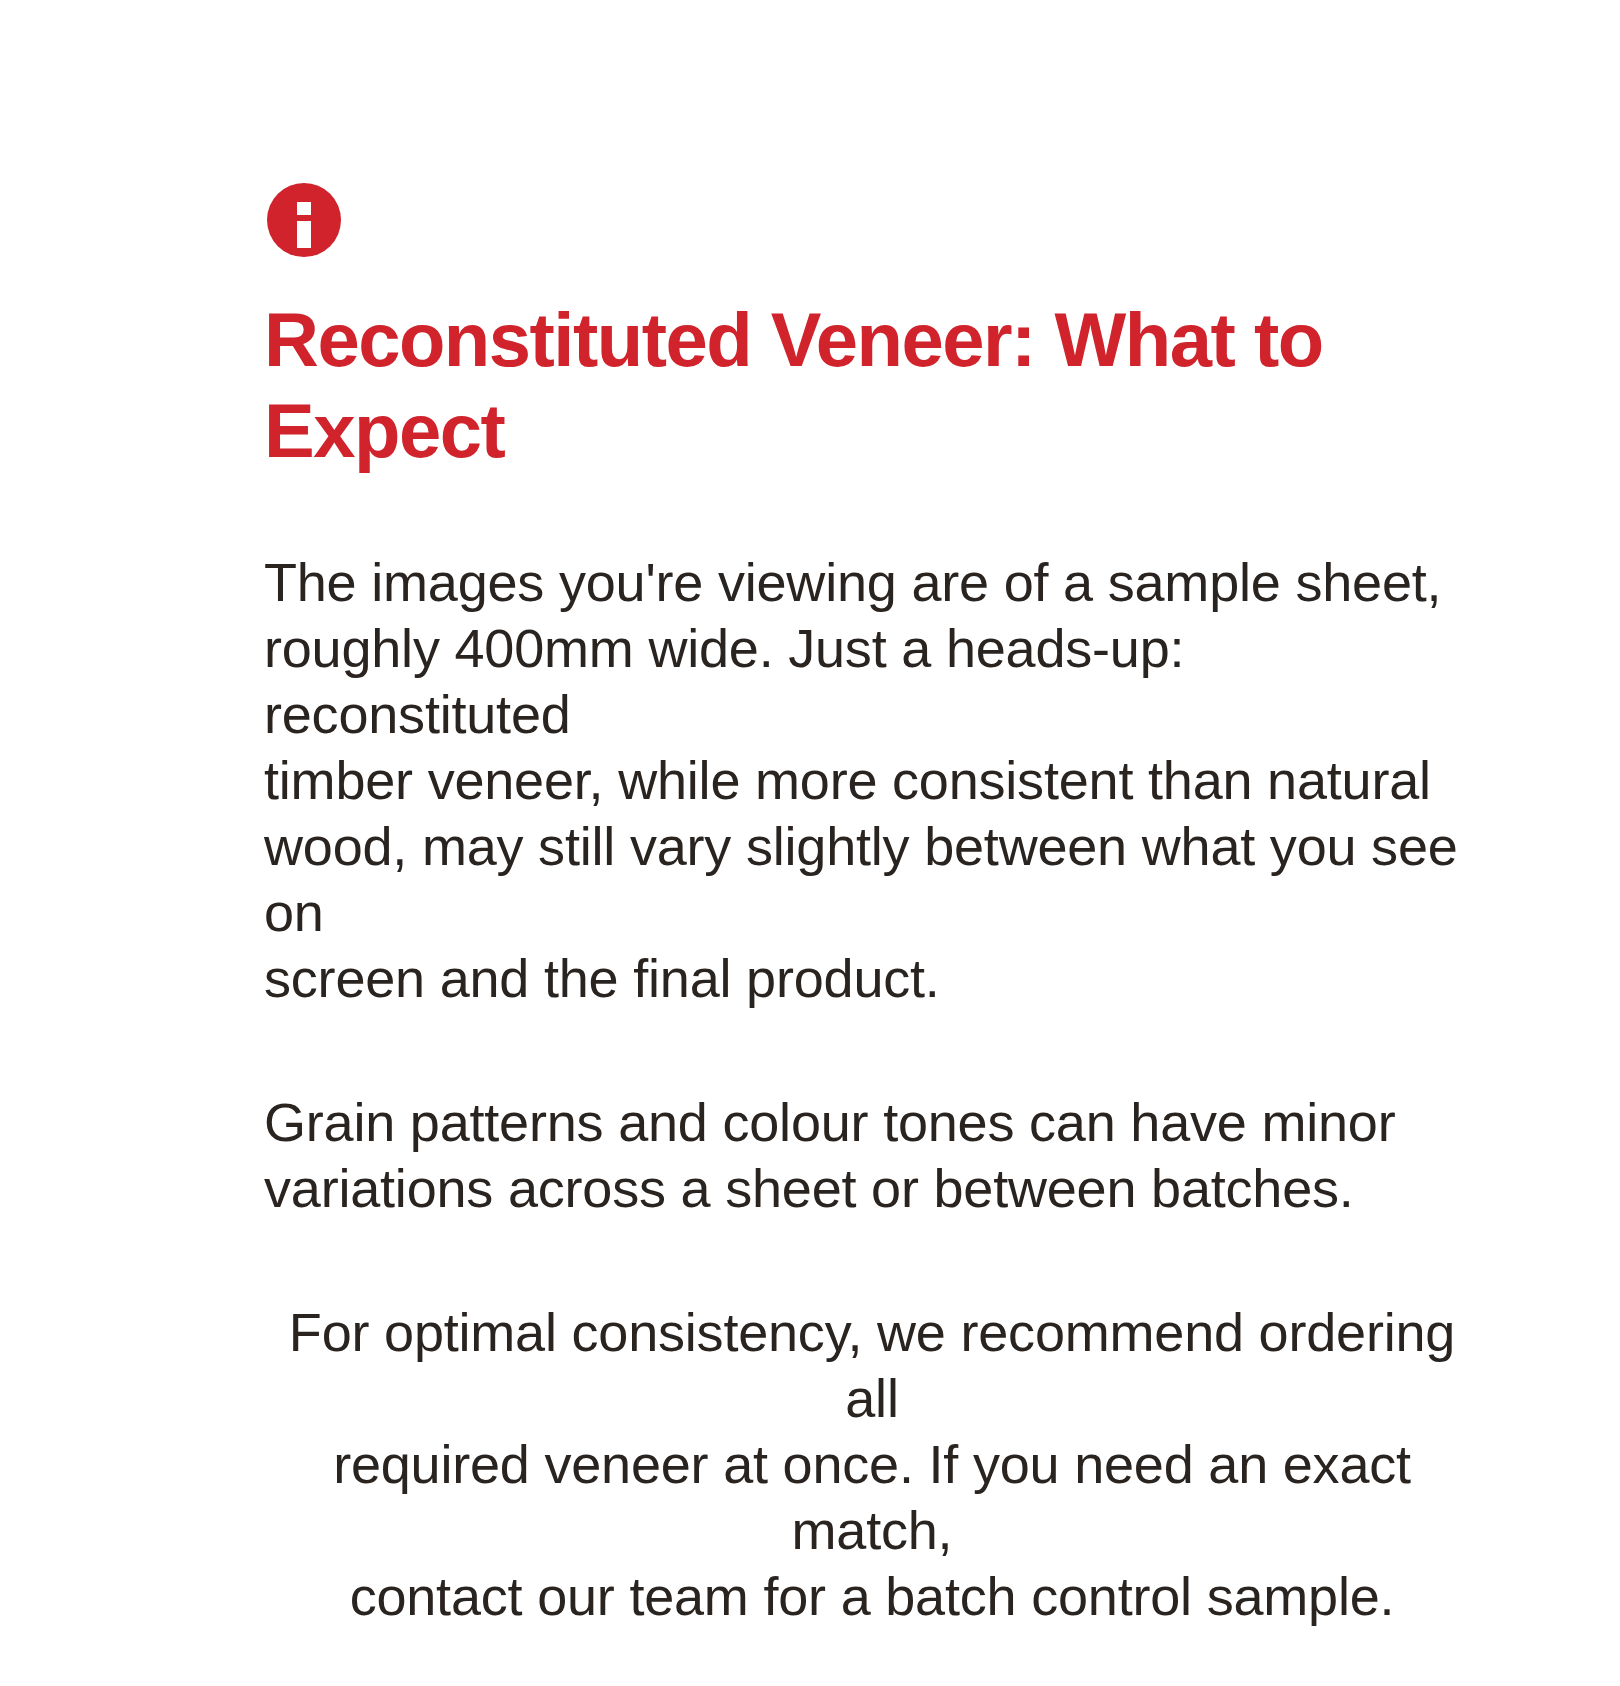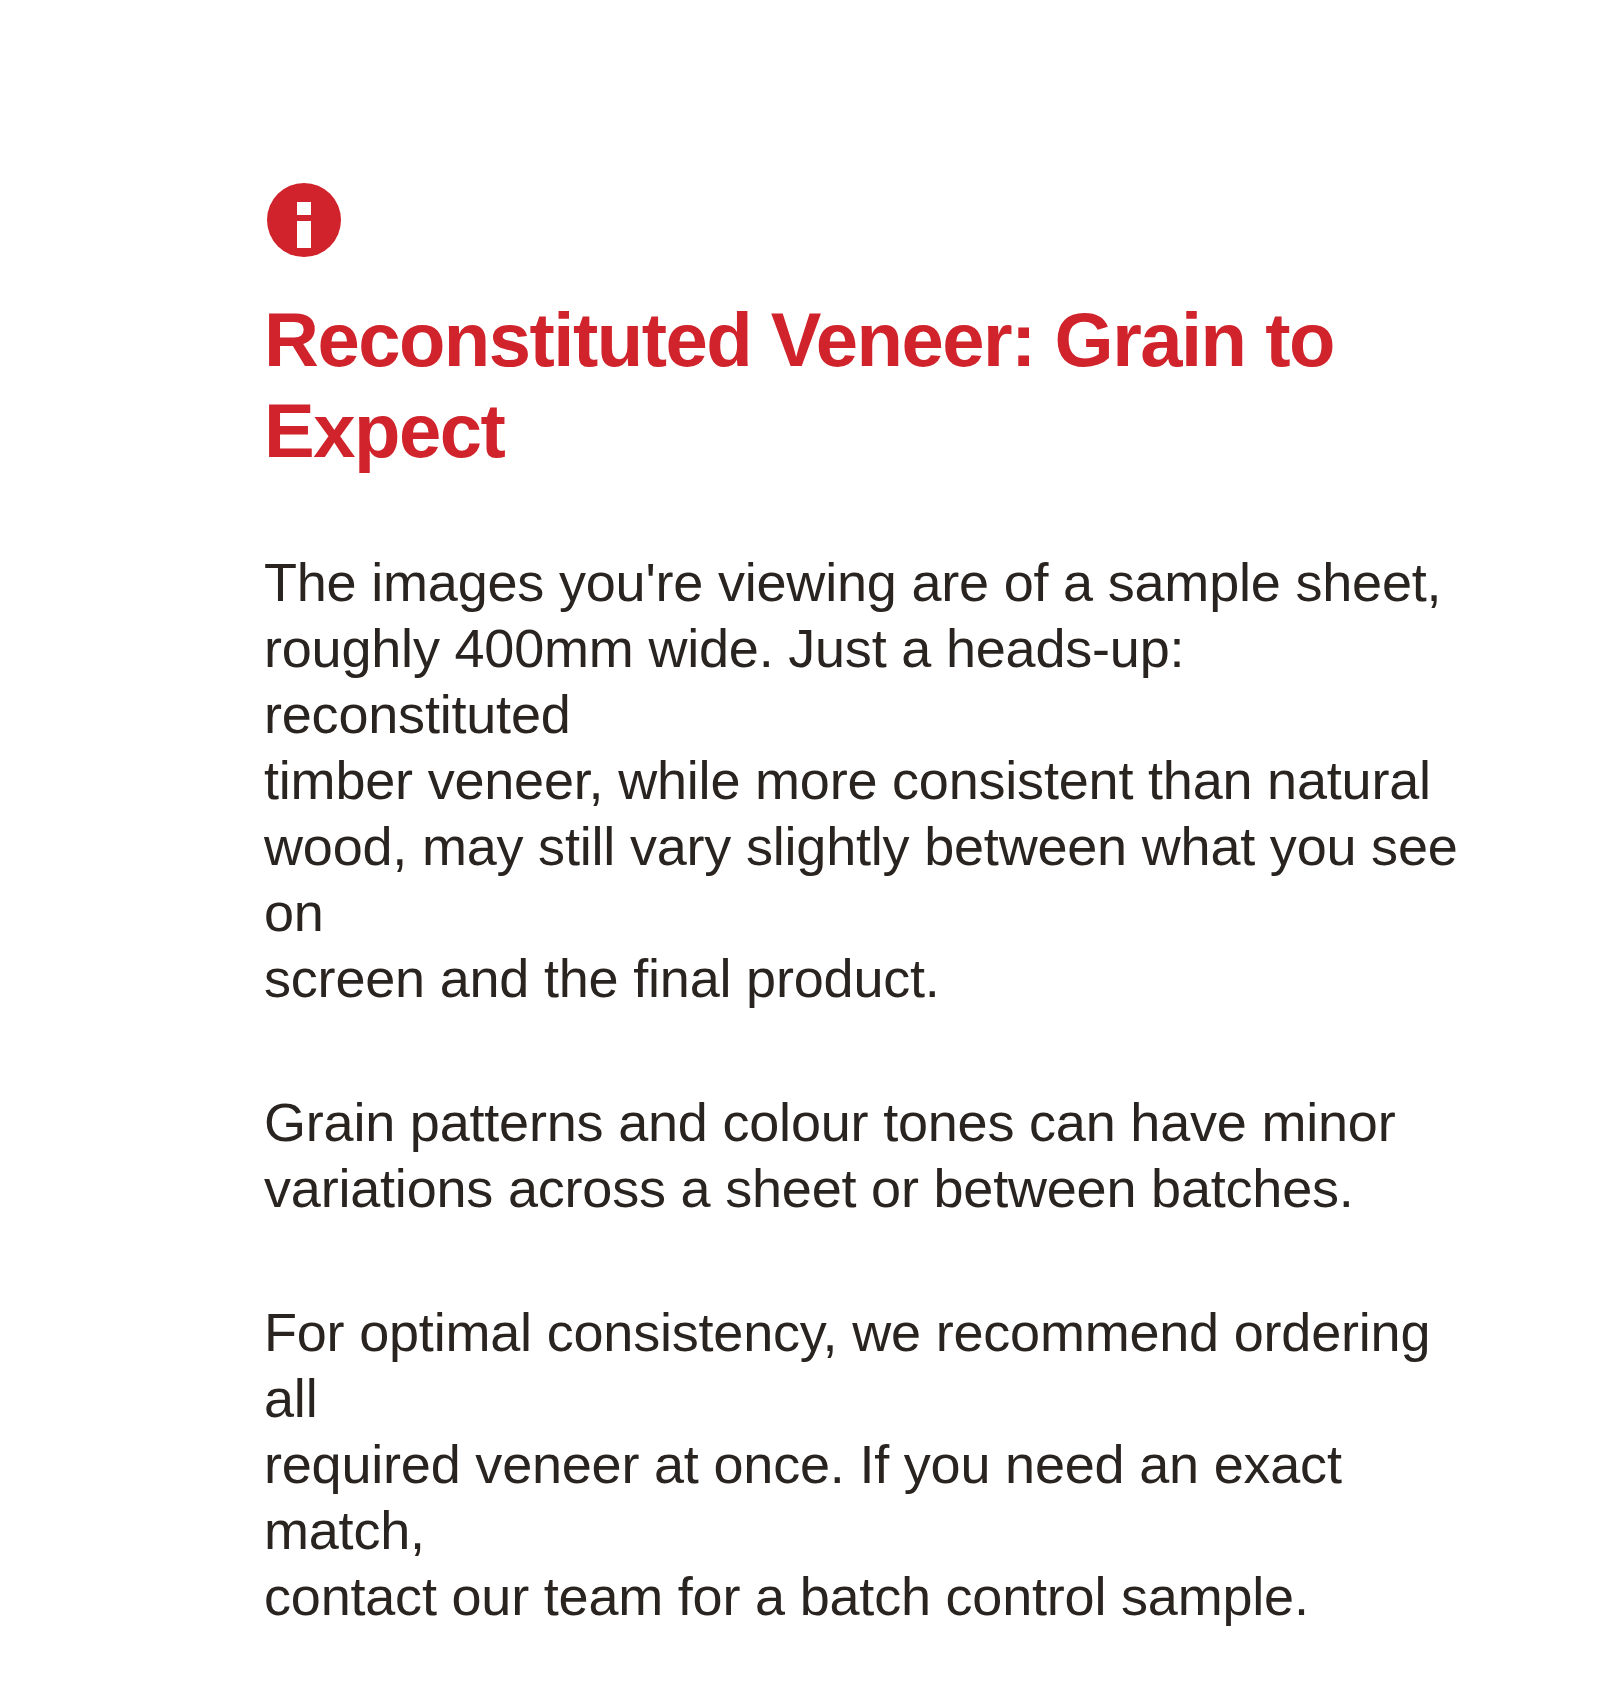--- a/index.html
+++ b/index.html
@@ -59,33 +59,33 @@
     margin-top: 73px;
   }
   .body-copy p {
     margin: 0 0 78px 0;
     color: var(--text-dark);
     font-size: 54px;
     line-height: 66px;
     letter-spacing: -0.2px;
     white-space: pre-line;
   }
-  .body-copy p:last-child { margin-bottom: 0; }
+  .body-copy p:last-child { margin-bottom: 0; text-align: center; }
 </style>
 </head>
 <body>
 
 <div class="content">
 
   <div class="info-icon">
     <span class="i-dot"></span>
     <span class="i-stem"></span>
   </div>
 
-  <h2 class="section-title">Reconstituted Veneer: Grain to
+  <h2 class="section-title">Reconstituted Veneer: What to
 Expect</h2>
 
   <div class="body-copy">
     <p>The images you're viewing are of a sample sheet,
 roughly 400mm wide. Just a heads-up: reconstituted
 timber veneer, while more consistent than natural
 wood, may still vary slightly between what you see on
 screen and the final product.</p>
     <p>Grain patterns and colour tones can have minor
 variations across a sheet or between batches.</p>

